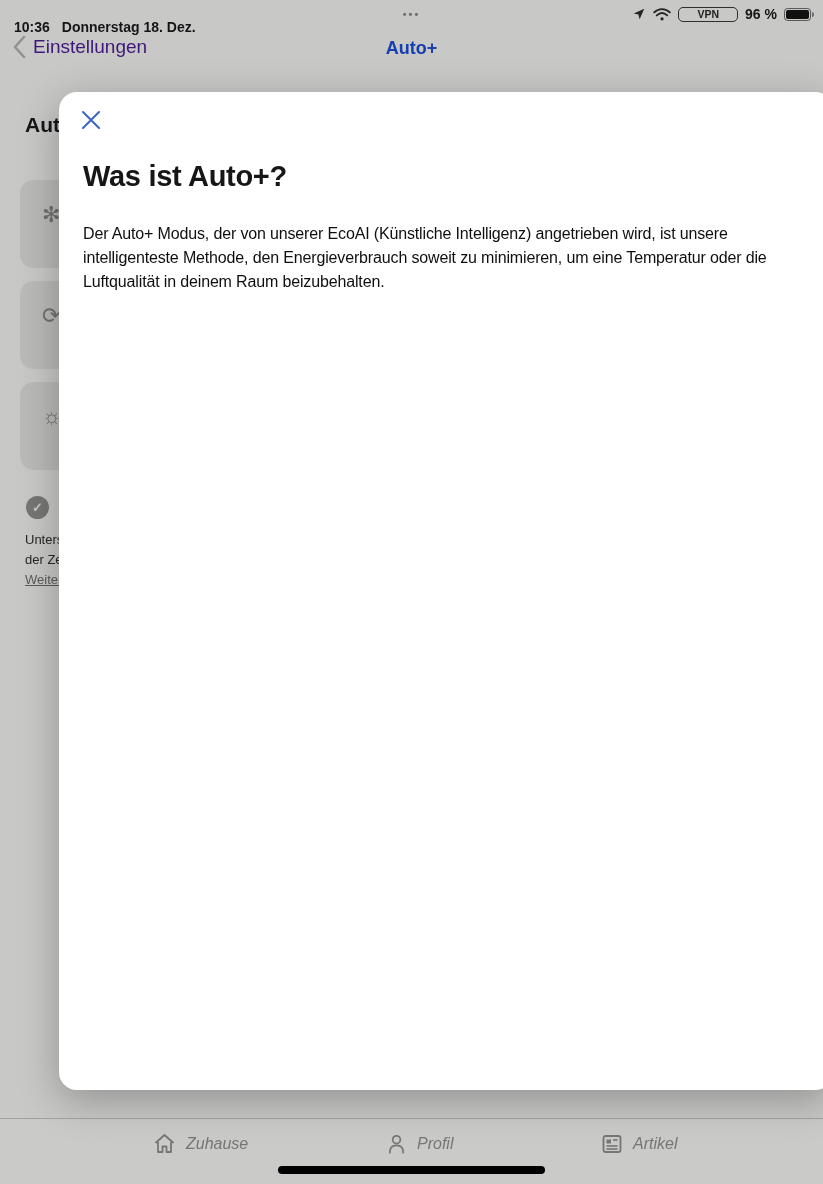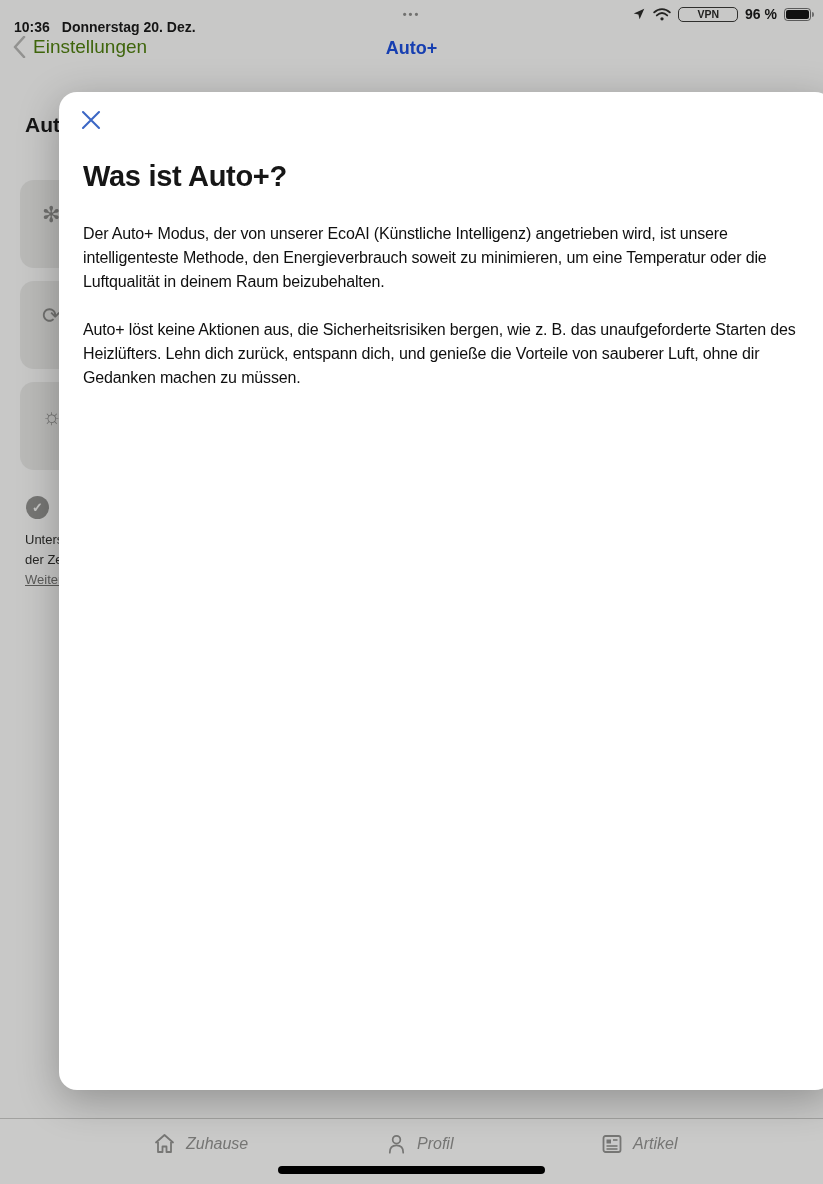--- a/index.html
+++ b/index.html
@@ -15,21 +15,21 @@
   .status-left { display:flex; gap:12px; align-items:center;margin-top:25px; }
   .status-dots { position:absolute; left:50%; transform:translateX(-50%); color:#8a8a88; font-size:11px; letter-spacing:2px; font-weight:700; }
   .status-right { margin-left:auto; display:flex; gap:7px; align-items:center; }
   .loc-icon svg, .wifi-icon svg { display:block; }
   .vpn-badge { border:1.5px solid #3a3a38; border-radius:5px; font-size:10.5px; font-weight:700; padding:0 18px; line-height:13px; color:#2a2a28; }
   .battery { position:relative; width:27px; height:13px; border:1.5px solid rgba(0,0,0,.55); border-radius:3.5px; }
   .battery .fill { position:absolute; left:1px; top:1px; bottom:1px; width:92%; background:#141414; border-radius:2px; }
   .battery .tip { position:absolute; right:-4px; top:3.5px; width:2.5px; height:5px; background:rgba(0,0,0,.45); border-radius:0 2px 2px 0; }
   
   .nav-bar { position:absolute; top:30px; left:0; right:0; height:40px; z-index:1; }
-  .back-btn { position:absolute; left:13px; top:6px; display:flex; align-items:center; gap:7px; color:#4d7c0f; font-size:19px; cursor:pointer; }
+  .back-btn { position:absolute; left:13px; top:6px; display:flex; align-items:center; gap:7px; color:#4c1d95; font-size:19px; cursor:pointer; }
   .nav-title { position:absolute; left:0; right:0; top:8px; text-align:center; font-size:18px; font-weight:700; color:#1d4ed8; }
   
   .page-toggle-label { position:absolute; left:25px; top:113px; font-size:21px; font-weight:700; color:#1c1c1c; z-index:1; }
   .toggle { position:absolute; left:750px; top:110px; width:51px; height:33px; border-radius:17px; z-index:1; cursor:pointer; }
   .toggle .knob { position:absolute; top:2px; right:2px; width:29px; height:29px; border-radius:50%; background:#fff; box-shadow:0 1px 3px rgba(0,0,0,.3); }
   .card { position:absolute; background:#e3e3e1; border-radius:14px; height:88px; z-index:1; cursor:pointer; }
   .card.left { left:20px; width:72px; }
   .card.right { left:772px; width:30px; border-radius:11px; }
   .card .glyph { position:absolute; left:22px; top:22px; font-size:22px; color:#8a8a88; }
   .row1 { top:180px; } .row2 { top:281px; } .row3 { top:382px; }
@@ -55,21 +55,21 @@
   .modal-body p { margin-bottom:24px;margin-top:6px; }
 </style>
 </head>
 <body>
 
 <div class="screen">
 
   <div class="status-bar">
     <div class="status-left">
       <span>10:36</span>
-      <span>Donnerstag 20. Dez.</span>
+      <span>Donnerstag 18. Dez.</span>
     </div>
     <span class="status-dots">•••</span>
     <div class="status-right">
       <span class="loc-icon">
         <svg width="14" height="14" viewBox="0 0 24 24">
             <path d="M21 3 L3 11 L11 13 L13 21 Z" fill="#2c2c2a"></path>
           </svg>
       </span>
       <span class="wifi-icon">
         <svg width="18" height="13" viewBox="0 0 20 15">
@@ -152,19 +152,18 @@
 
   <div class="modal">
     <button class="close-btn">
       <svg width="24" height="24" viewBox="0 0 24 24">
           <path d="M4 4 L20 20 M20 4 L4 20" stroke="#3C67C5" stroke-width="2.1" stroke-linecap="round"></path>
         </svg>
     </button>
     <div class="modal-title">Was ist Auto+?</div>
     <div class="modal-body">
       <p>Der Auto+ Modus, der von unserer EcoAI (Künstliche Intelligenz) angetrieben wird, ist unsere intelligenteste Methode, den Energieverbrauch soweit zu minimieren, um eine Temperatur oder die Luftqualität in deinem Raum beizubehalten.</p>
-      <p>Auto+ löst keine Aktionen aus, die Sicherheitsrisiken bergen, wie z. B. das unaufgeforderte Starten des Heizlüfters. Lehn dich zurück, entspann dich, und genieße die Vorteile von sauberer Luft, ohne dir Gedanken machen zu müssen.</p>
     </div>
   </div>
 
   <div class="home-indicator"></div>
 
 </div>
 
 </body></html>

